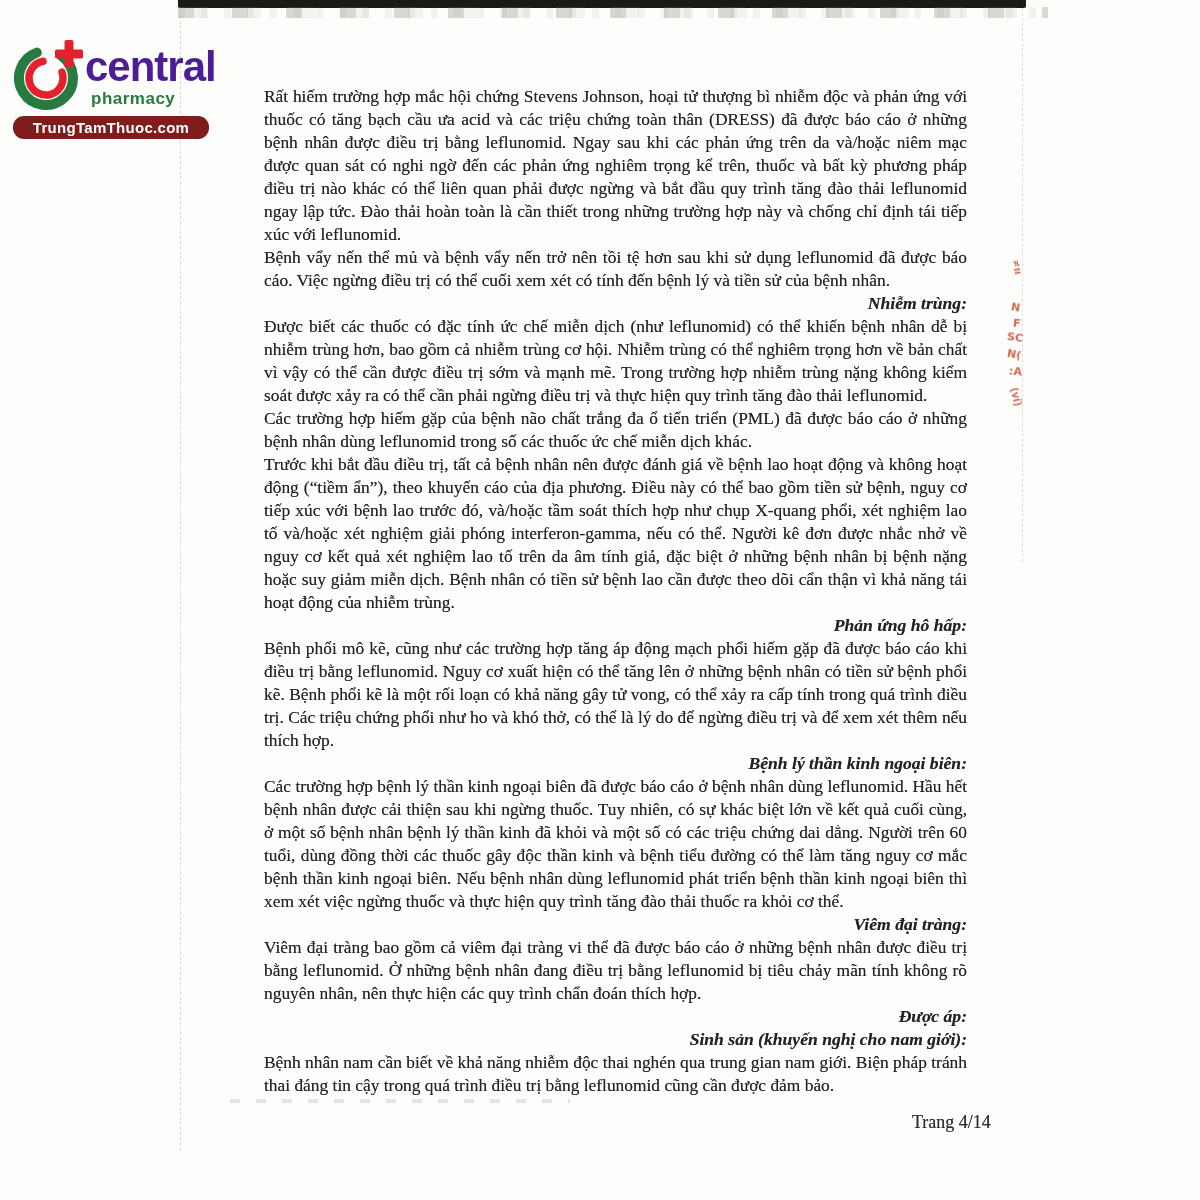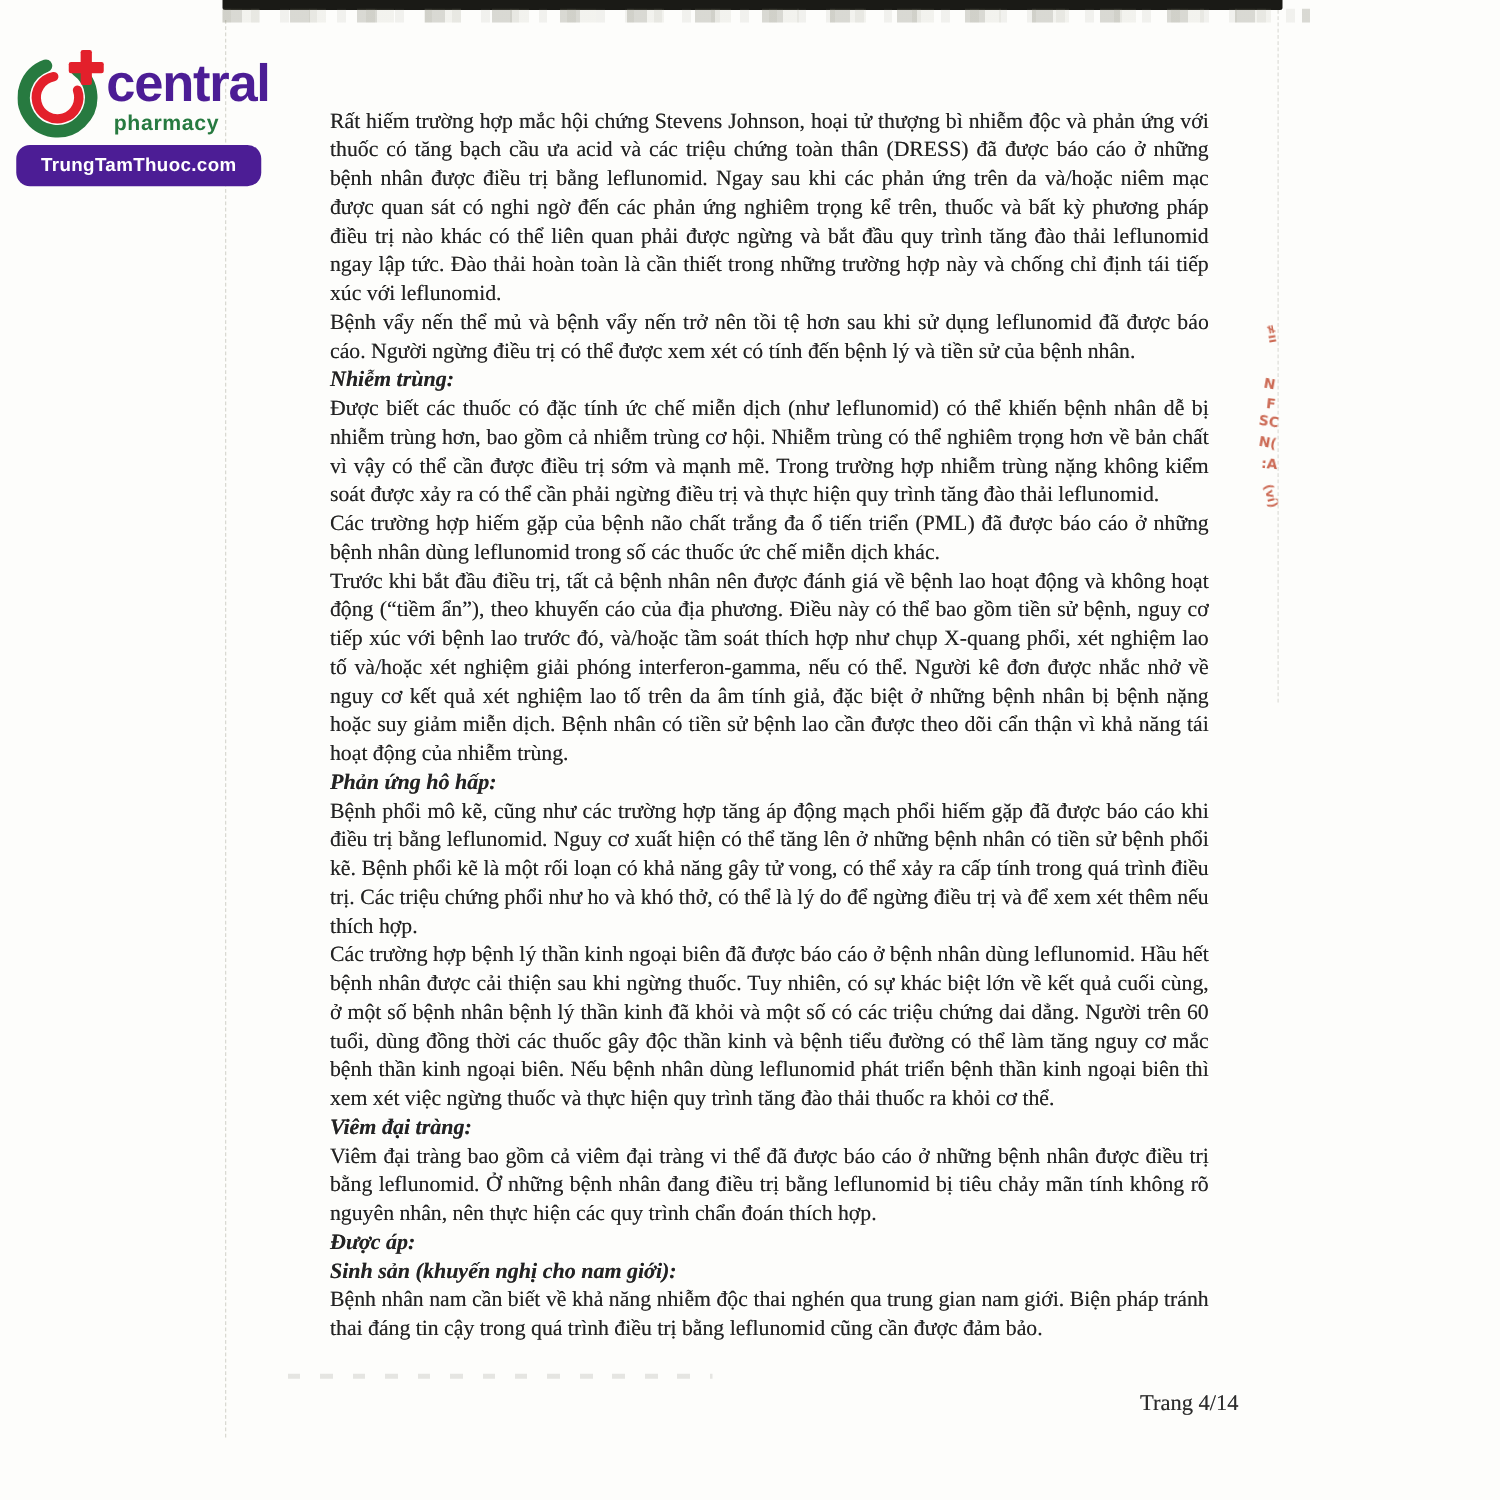--- a/index.html
+++ b/index.html
@@ -41,39 +41,39 @@
     font-size:42px;font-weight:bold;letter-spacing:-1px;line-height:1;
     color:#4c1d95;
   }
   .logo-sub{
     position:absolute;left:79px;top:53px;
     font-size:17px;font-weight:bold;letter-spacing:.5px;
     color:#277a40;
     text-align:right;
   }
   .logo-pill{
-    position:absolute;left:1px;top:80px;width:196px;height:33px;
-    background:#4c1d95;border-radius:11px;
+    position:absolute;left:1px;top:80px;width:196px;height:23px;
+    background:#7f1d1d;border-radius:11px;
     display:flex;align-items:center;justify-content:center;
   }
   .logo-pill span{
     color:#ffffff;font-size:15px;font-weight:bold;letter-spacing:.3px;line-height:1;
   }
   
   .doc{
     position:absolute;left:264px;top:65px;width:703px;
     font-size:17.4px;line-height:23px;color:#232323;
     text-align:justify;
     text-shadow:0 0 .4px rgba(20,20,20,.55);
     margin-top:20px;
   }
   .doc p.doc-p{margin:0;}
   .doc h3.doc-h{
     margin:0;font-size:17.6px;line-height:23px;
-    font-weight:bold;font-style:italic;text-align:left;
+    font-weight:bold;font-style:italic;text-align:right;
   }
   .footer{
     position:absolute;left:912px;top:1112px;
     font-size:18px;color:#2c2c2c;
     text-shadow:0 0 .4px rgba(20,20,20,.5);
   }
   
   .stamp{position:absolute;left:1002px;top:258px;width:34px;height:170px;}
   .stamp .frag{
     position:absolute;
@@ -111,27 +111,28 @@
   </svg>
   <div class="logo-brand">central</div>
   <div class="logo-sub">pharmacy</div>
   <div class="logo-pill">
     <span>TrungTamThuoc.com</span>
   </div>
 </div>
 
 <div class="doc">
     <p class="doc-p">Rất hiếm trường hợp mắc hội chứng Stevens Johnson, hoại tử thượng bì nhiễm độc và phản ứng với thuốc có tăng bạch cầu ưa acid và các triệu chứng toàn thân (DRESS) đã được báo cáo ở những bệnh nhân được điều trị bằng leflunomid. Ngay sau khi các phản ứng trên da và/hoặc niêm mạc được quan sát có nghi ngờ đến các phản ứng nghiêm trọng kể trên, thuốc và bất kỳ phương pháp điều trị nào khác có thể liên quan phải được ngừng và bắt đầu quy trình tăng đào thải leflunomid ngay lập tức. Đào thải hoàn toàn là cần thiết trong những trường hợp này và chống chỉ định tái tiếp xúc với leflunomid.</p>
-    <p class="doc-p">Bệnh vẩy nến thể mủ và bệnh vẩy nến trở nên tồi tệ hơn sau khi sử dụng leflunomid đã được báo cáo. Người ngừng điều trị có thể được xem xét có tính đến bệnh lý và tiền sử của bệnh nhân.</p>
+    <p class="doc-p">Bệnh vẩy nến thể mủ và bệnh vẩy nến trở nên tồi tệ hơn sau khi sử dụng leflunomid đã được báo cáo. Việc ngừng điều trị có thể cuối xem xét có tính đến bệnh lý và tiền sử của bệnh nhân.</p>
     <h3 class="doc-h">Nhiễm trùng:</h3>
     <p class="doc-p">Được biết các thuốc có đặc tính ức chế miễn dịch (như leflunomid) có thể khiến bệnh nhân dễ bị nhiễm trùng hơn, bao gồm cả nhiễm trùng cơ hội. Nhiễm trùng có thể nghiêm trọng hơn về bản chất vì vậy có thể cần được điều trị sớm và mạnh mẽ. Trong trường hợp nhiễm trùng nặng không kiểm soát được xảy ra có thể cần phải ngừng điều trị và thực hiện quy trình tăng đào thải leflunomid.</p>
     <p class="doc-p">Các trường hợp hiếm gặp của bệnh não chất trắng đa ổ tiến triển (PML) đã được báo cáo ở những bệnh nhân dùng leflunomid trong số các thuốc ức chế miễn dịch khác.</p>
     <p class="doc-p">Trước khi bắt đầu điều trị, tất cả bệnh nhân nên được đánh giá về bệnh lao hoạt động và không hoạt động (“tiềm ẩn”), theo khuyến cáo của địa phương. Điều này có thể bao gồm tiền sử bệnh, nguy cơ tiếp xúc với bệnh lao trước đó, và/hoặc tầm soát thích hợp như chụp X-quang phổi, xét nghiệm lao tố và/hoặc xét nghiệm giải phóng interferon-gamma, nếu có thể. Người kê đơn được nhắc nhở về nguy cơ kết quả xét nghiệm lao tố trên da âm tính giả, đặc biệt ở những bệnh nhân bị bệnh nặng hoặc suy giảm miễn dịch. Bệnh nhân có tiền sử bệnh lao cần được theo dõi cẩn thận vì khả năng tái hoạt động của nhiễm trùng.</p>
     <h3 class="doc-h">Phản ứng hô hấp:</h3>
     <p class="doc-p">Bệnh phổi mô kẽ, cũng như các trường hợp tăng áp động mạch phổi hiếm gặp đã được báo cáo khi điều trị bằng leflunomid. Nguy cơ xuất hiện có thể tăng lên ở những bệnh nhân có tiền sử bệnh phổi kẽ. Bệnh phổi kẽ là một rối loạn có khả năng gây tử vong, có thể xảy ra cấp tính trong quá trình điều trị. Các triệu chứng phổi như ho và khó thở, có thể là lý do để ngừng điều trị và để xem xét thêm nếu thích hợp.</p>
+    <h3 class="doc-h">Bệnh lý thần kinh ngoại biên:</h3>
     <p class="doc-p">Các trường hợp bệnh lý thần kinh ngoại biên đã được báo cáo ở bệnh nhân dùng leflunomid. Hầu hết bệnh nhân được cải thiện sau khi ngừng thuốc. Tuy nhiên, có sự khác biệt lớn về kết quả cuối cùng, ở một số bệnh nhân bệnh lý thần kinh đã khỏi và một số có các triệu chứng dai dẳng. Người trên 60 tuổi, dùng đồng thời các thuốc gây độc thần kinh và bệnh tiểu đường có thể làm tăng nguy cơ mắc bệnh thần kinh ngoại biên. Nếu bệnh nhân dùng leflunomid phát triển bệnh thần kinh ngoại biên thì xem xét việc ngừng thuốc và thực hiện quy trình tăng đào thải thuốc ra khỏi cơ thể.</p>
     <h3 class="doc-h">Viêm đại tràng:</h3>
     <p class="doc-p">Viêm đại tràng bao gồm cả viêm đại tràng vi thể đã được báo cáo ở những bệnh nhân được điều trị bằng leflunomid. Ở những bệnh nhân đang điều trị bằng leflunomid bị tiêu chảy mãn tính không rõ nguyên nhân, nên thực hiện các quy trình chẩn đoán thích hợp.</p>
     <h3 class="doc-h">Được áp:</h3>
     <h3 class="doc-h">Sinh sản (khuyến nghị cho nam giới):</h3>
     <p class="doc-p">Bệnh nhân nam cần biết về khả năng nhiễm độc thai nghén qua trung gian nam giới. Biện pháp tránh thai đáng tin cậy trong quá trình điều trị bằng leflunomid cũng cần được đảm bảo.</p>
   </div>
 
 <div class="stamp">
     <span class="frag f1">≠ıı</span>

